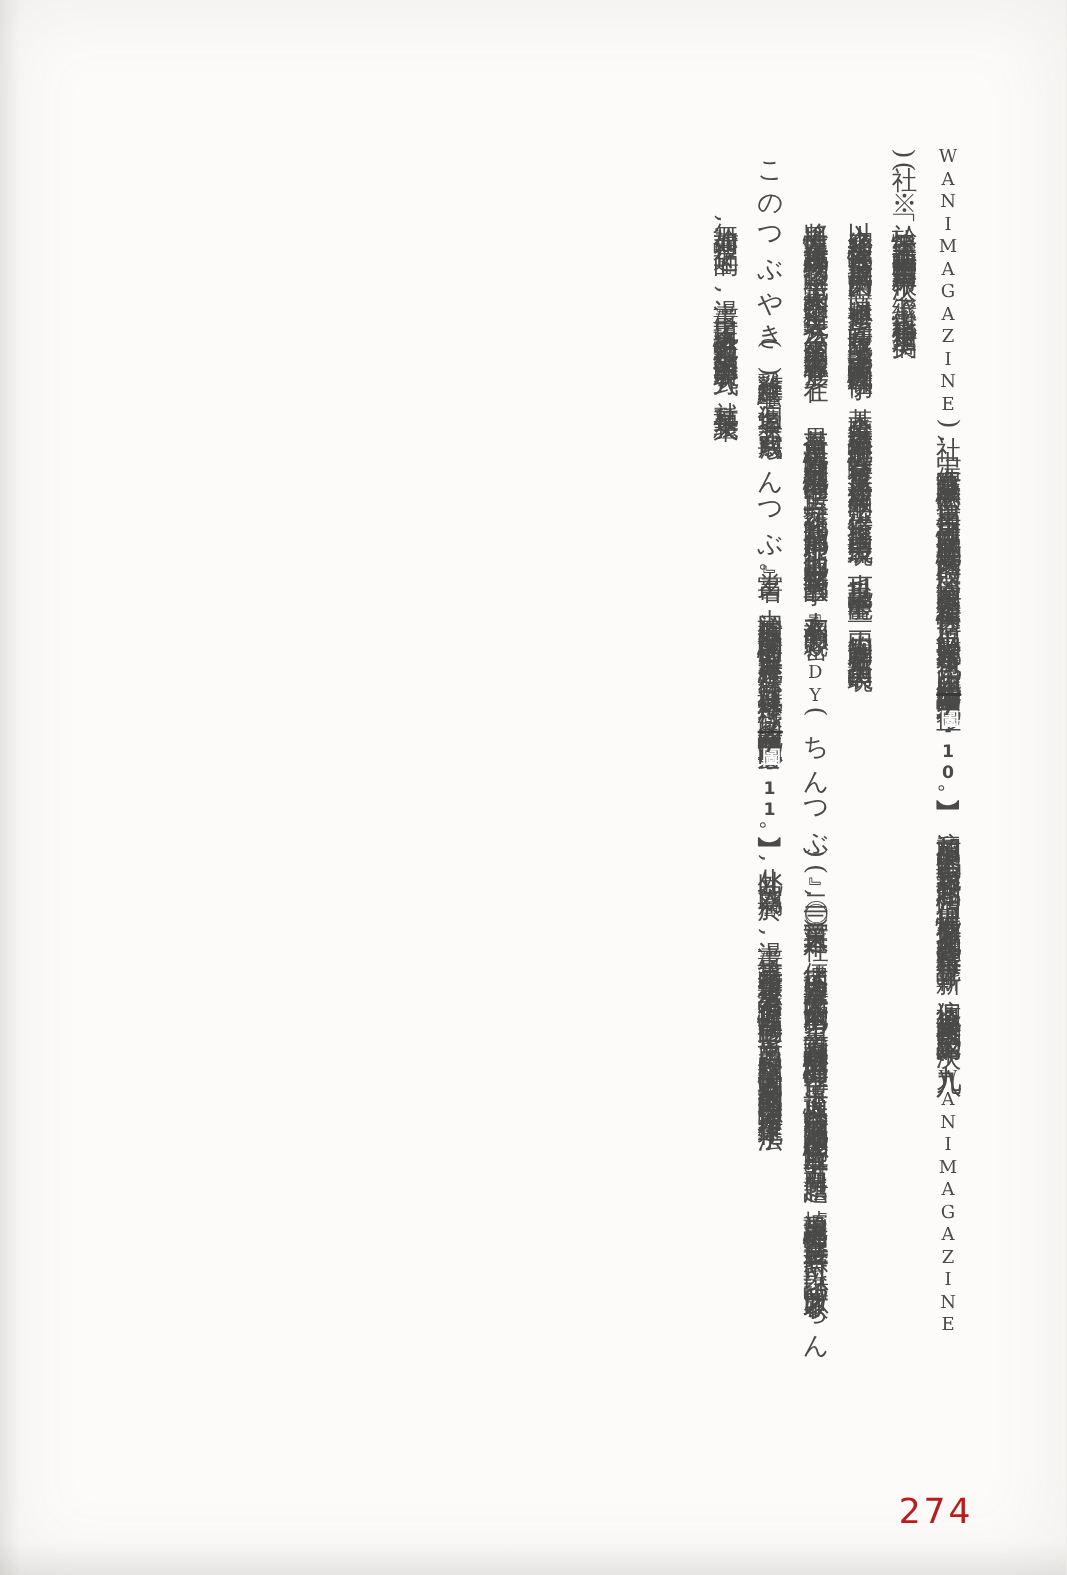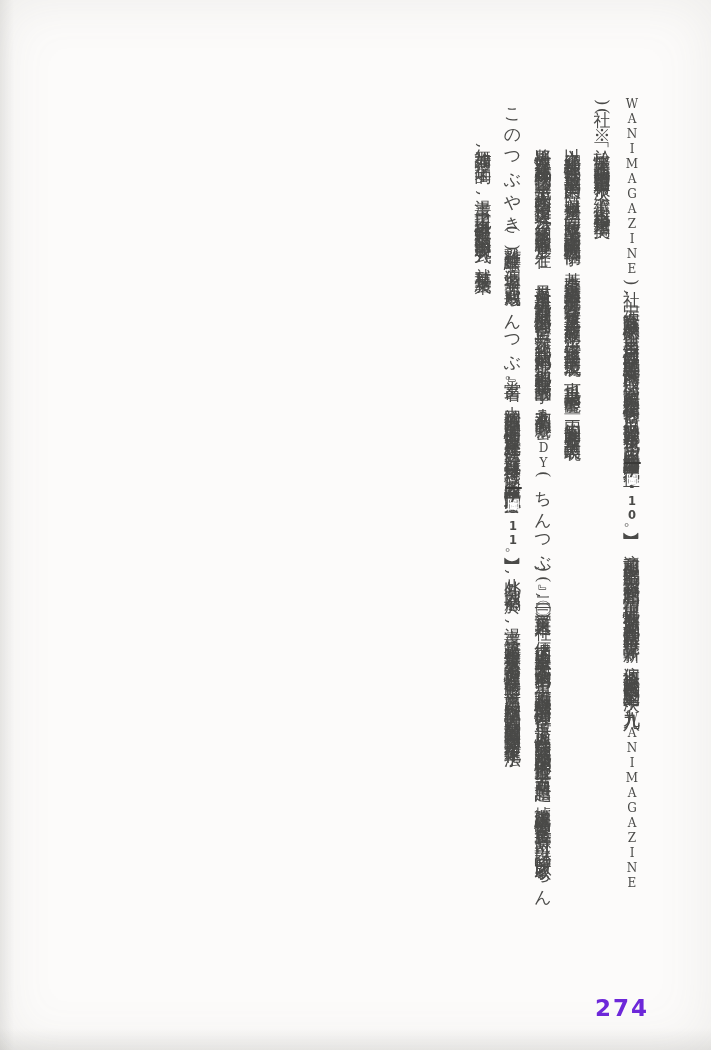--- a/index.html
+++ b/index.html
@@ -66,24 +66,24 @@
     -webkit-text-orientation: upright;
     font-family: "DejaVu Sans", sans-serif;
     font-size: 11.5px;
     font-weight: bold;
     letter-spacing: 0;
   }
   .page-num {
     position: absolute;
     top: 995px; right: 62px;
     font-family: "DejaVu Sans", sans-serif;
-    font-weight: bold;
+    font-weight: normal;
     font-size: 23px;
     letter-spacing: 2px;
-    color: #6d28d9;
+    color: #b91c1c;
   }
 </style>
 </head>
 <body>
 
 <div class="page">
   <div class="text-block">
       <p class="para"><span class="lat">WANIMAGAZINE</span><span>社)中,便有陰莖形狀的妖怪,男根童子用自己性器狀的觸手玩弄女性的橋段;儘管造型很明顯是在模仿性器官,但由於整體都被角色化,因此用鑽漏洞的方式逃過了修正</span><span class="figref"><span class="brkt">【</span><span class="figbox">圖</span><span class="fignum">7-10</span><span class="brkt">】</span></span><span>。這和前田俊夫的「觸手」表現和發想起點相同,但把男性性器整個擬人化的創意在當時可說十分嶄新。這個概念後來被時代劇設定的『平次』(一九九八,</span><span class="lat">WANIMAGAZINE</span><span>社)(※於「快樂天」上連載時的標題為『男根平次』)繼承,風格變得更加搞笑。</span></p>
       <p class="para indent"><span>以上介紹了幾種把性器官替換成「別的東西」,藉以迴避修正,同時在故事上又能讓讀者理解的代表性例子。基本上皆是以讀者原本就理解「性器官會被修正」為前提才有效的手法,借修正打修正的主流表現。也可說是由於不能畫、正因管制的存在才會誕生的表現。</span></p>
       <p class="para indent"><span>將男性性器擬人化成動物或物體,賦予第二人格的「雞格」之表現方法,後來又開發出了各種變形,在</span><span class="lat">BL</span><span>界甚至還出現了男性附身到其他男性的性器官上,擬「雞」化的「我是他的那根,他的那根就是我」的故事。大和名瀨的『親密</span><span class="lat">BODY</span><span>(ちんつぶ)』(二〇〇三,實業之日本社),便描述了因遊覽車意外而陷入命危的男主角,意識附身到心儀男性的男性性器官上,透過人與性器官的交流逐漸加深關係的古怪故事,進而引起話題。據說是因為男性性器官上長著臉,可以說話,所以才取了「ちんこのつぶやき(雞雞發牢騷)」這個名字,並簡寫成『ちんつぶ』當書名。由於這個作品中登場的男性性器原本就是棒狀,而且就像球棒一樣可愛,因此沒有修正的必要</span><span class="figref"><span class="brkt">【</span><span class="figbox">圖</span><span class="fignum">7-11</span><span class="brkt">】</span></span><span>。此外,因為屬於</span><span class="lat">BL</span><span>漫畫,故筆者猜想作者應該不是為了迴避男性性器官的修正,而是為了用幽默搞笑的方式描寫究級的男男關係才運用了擬雞化手法。</span></p>

